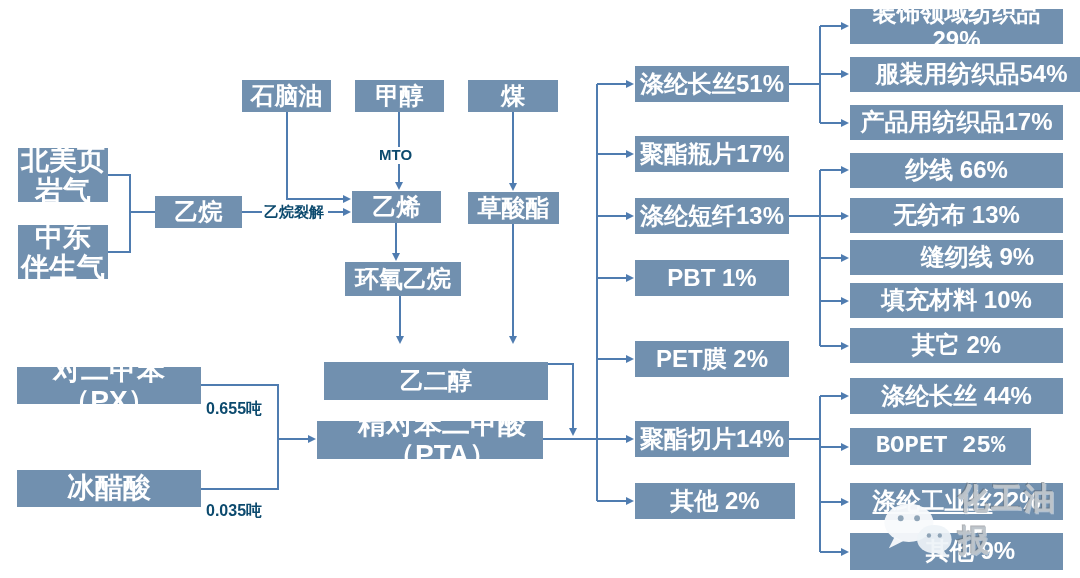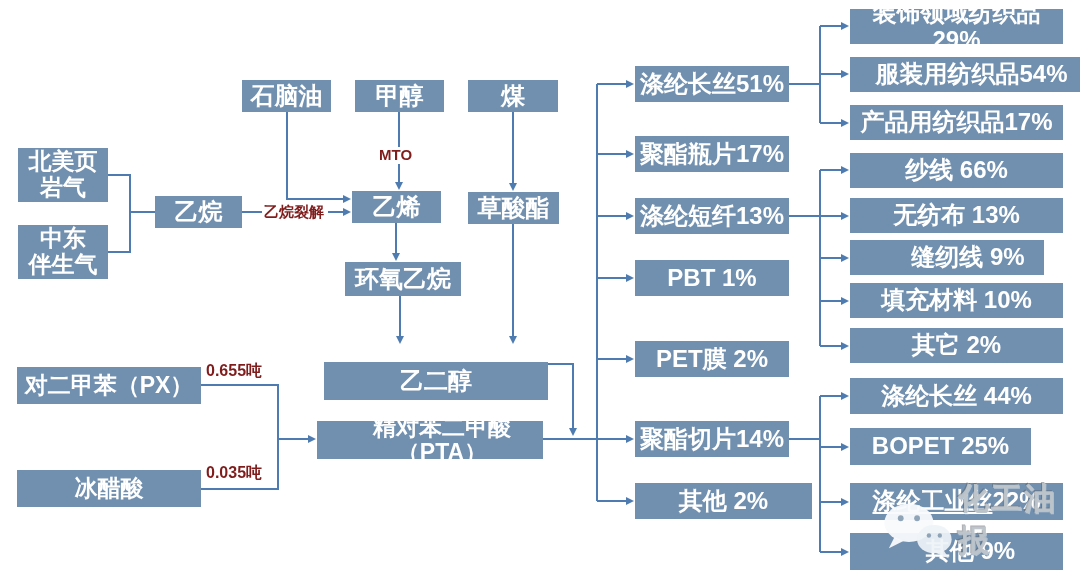--- a/index.html
+++ b/index.html
@@ -6,27 +6,27 @@
   .stage{
     position:relative;width:1080px;height:578px;background:#ffffff;overflow:hidden;
     font-family:"Liberation Sans","DejaVu Sans",sans-serif;
   }
   .edges{position:absolute;left:0;top:0;z-index:1;}
   .node{
     position:absolute;z-index:2;background:#7190af;color:#ffffff;
     display:flex;align-items:center;justify-content:center;text-align:center;
     font-weight:bold;font-size:24px;line-height:1.1;box-sizing:border-box;
   }
-  .node.small{font-size:23px;}
+  .node.small{font-size:28px;}
   .multiline{white-space:pre-line;line-height:1.12;}
   .lbl{
-    position:absolute;z-index:3;color:#7f1d1d;font-weight:bold;
+    position:absolute;z-index:3;color:#0c4a6e;font-weight:bold;
     background:#ffffff;padding:0 2px;font-size:15px;line-height:1.1;
   }
-  .lbl.ratio{font-size:16px;background:transparent;}
+  .lbl.ratio{font-size:16px;background:transparent;margin-top:38px;}
   .u{text-decoration:underline;text-underline-offset:3px;text-decoration-thickness:2px;}
   .watermark{
     position:absolute;z-index:4;display:flex;align-items:flex-end;
     pointer-events:none;
   }
   .watermark .wm-text{
     font-size:31px;font-weight:bold;letter-spacing:2px;
     color:rgba(189,196,202,0.95);
     text-shadow:1px 1px 0 rgba(255,255,255,0.45), -1px -1px 0 rgba(92,98,104,0.5);
   }
@@ -120,34 +120,34 @@
   <div class="lbl" style="left:377px;top:147px;">MTO</div>
   <div class="lbl ratio" style="left:204px;top:362px;">0.655吨</div>
   <div class="lbl ratio" style="left:204px;top:464px;">0.035吨</div>
 
   <div class="node" style="left:635px;top:66px;width:154px;height:36px;">涤纶长丝51%</div>
   <div class="node" style="left:635px;top:136px;width:154px;height:36px;">聚酯瓶片17%</div>
   <div class="node" style="left:635px;top:198px;width:154px;height:36px;">涤纶短纤13%</div>
   <div class="node" style="left:635px;top:260px;width:154px;height:36px;">PBT 1%</div>
   <div class="node" style="left:635px;top:341px;width:154px;height:36px;">PET膜 2%</div>
   <div class="node" style="left:635px;top:421px;width:154px;height:36px;">聚酯切片14%</div>
-  <div class="node" style="left:635px;top:483px;width:177px;height:36px;">其他 2%</div>
+  <div class="node" style="left:635px;top:483px;width:160px;height:36px;">其他 2%</div>
 
   <div class="node" style="left:850px;top:9px;width:213px;height:35px;">装饰领域纺织品29%</div>
   <div class="node" style="left:850px;top:57px;width:243px;height:35px;">服装用纺织品54%</div>
   <div class="node" style="left:850px;top:105px;width:213px;height:35px;">产品用纺织品17%</div>
 
   <div class="node" style="left:850px;top:153px;width:213px;height:35px;">纱线 66%</div>
   <div class="node" style="left:850px;top:198px;width:213px;height:35px;">无纺布 13%</div>
-  <div class="node" style="left:850px;top:240px;width:194px;height:35px;padding-left:42px;">缝纫线 9%</div>
+  <div class="node" style="left:850px;top:240px;width:213px;height:35px;padding-left:42px;">缝纫线 9%</div>
   <div class="node" style="left:850px;top:283px;width:213px;height:35px;">填充材料 10%</div>
   <div class="node" style="left:850px;top:328px;width:213px;height:35px;">其它 2%</div>
 
   <div class="node" style="left:850px;top:378px;width:213px;height:36px;">涤纶长丝 44%</div>
-  <div class="node" style="left:850px;top:428px;width:181px;height:37px;">BOPET 25%</div>
+  <div class="node" style="left:850px;top:428px;width:181px;height:37px;font-family:Liberation Mono, monospace;">BOPET 25%</div>
   <div class="node" style="left:850px;top:483px;width:213px;height:37px;">
     <span class="u">涤纶工业丝</span>
       <span> 22%</span>
   </div>
   <div class="node" style="left:850px;top:533px;width:213px;height:37px;padding-left:28px;">其他 9%</div>
 
   <div class="watermark" style="left:878px;top:494px;width:200px;height:68px;">
     <svg width="88" height="62" viewBox="0 0 88 62">
       <g>
         <ellipse cx="34" cy="22" rx="27" ry="21" fill="rgba(248,250,252,0.95)"></ellipse>

